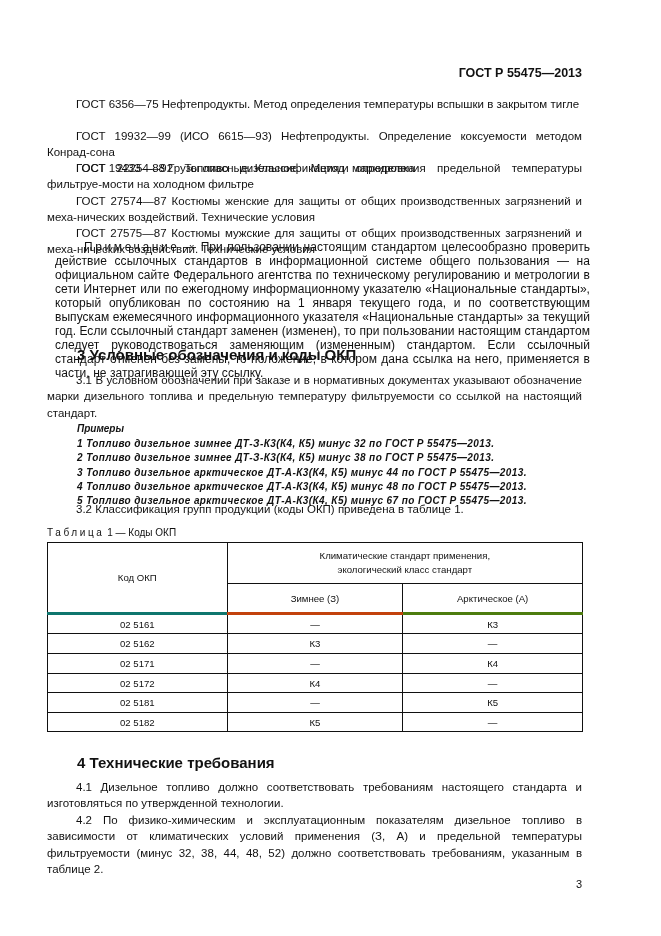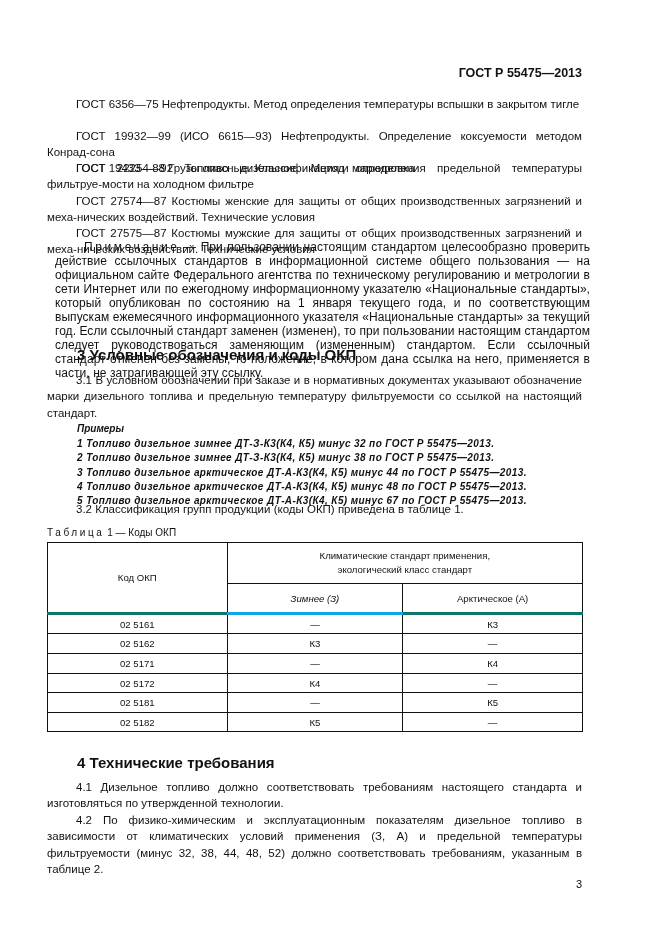--- a/index.html
+++ b/index.html
@@ -61,22 +61,22 @@
     </colgroup>
   <tbody>
       <tr style="height:41px;">
     <td rowspan="2">Код ОКП</td>
     <td colspan="2" style="line-height:14px;">
       <div>Климатические стандарт применения,</div>
       <div>экологический класс стандарт</div>
     </td>
   </tr>
   <tr style="height:30px; border-bottom:3px solid #111;">
-    <td style="border-bottom:3px solid #0ea5e9;font-style:italic;">Зимнее (З)</td>
-    <td style="border-bottom:3px solid #0f766e;">Арктическое (А)</td>
+    <td style="border-bottom:3px solid #c2410c;">Зимнее (З)</td>
+    <td style="border-bottom:3px solid #4d7c0f;">Арктическое (А)</td>
   </tr>
   <tr style="height:20px;">
     <td style="border-top:3px solid #0f766e;">02 5161</td>
     <td style="border-top:3px solid #111;">—</td>
     <td style="border-top:3px solid #111;">К3</td>
   </tr>
   <tr style="height:20px;">
     <td>02 5162</td>
     <td>К3</td>
     <td>—</td>

